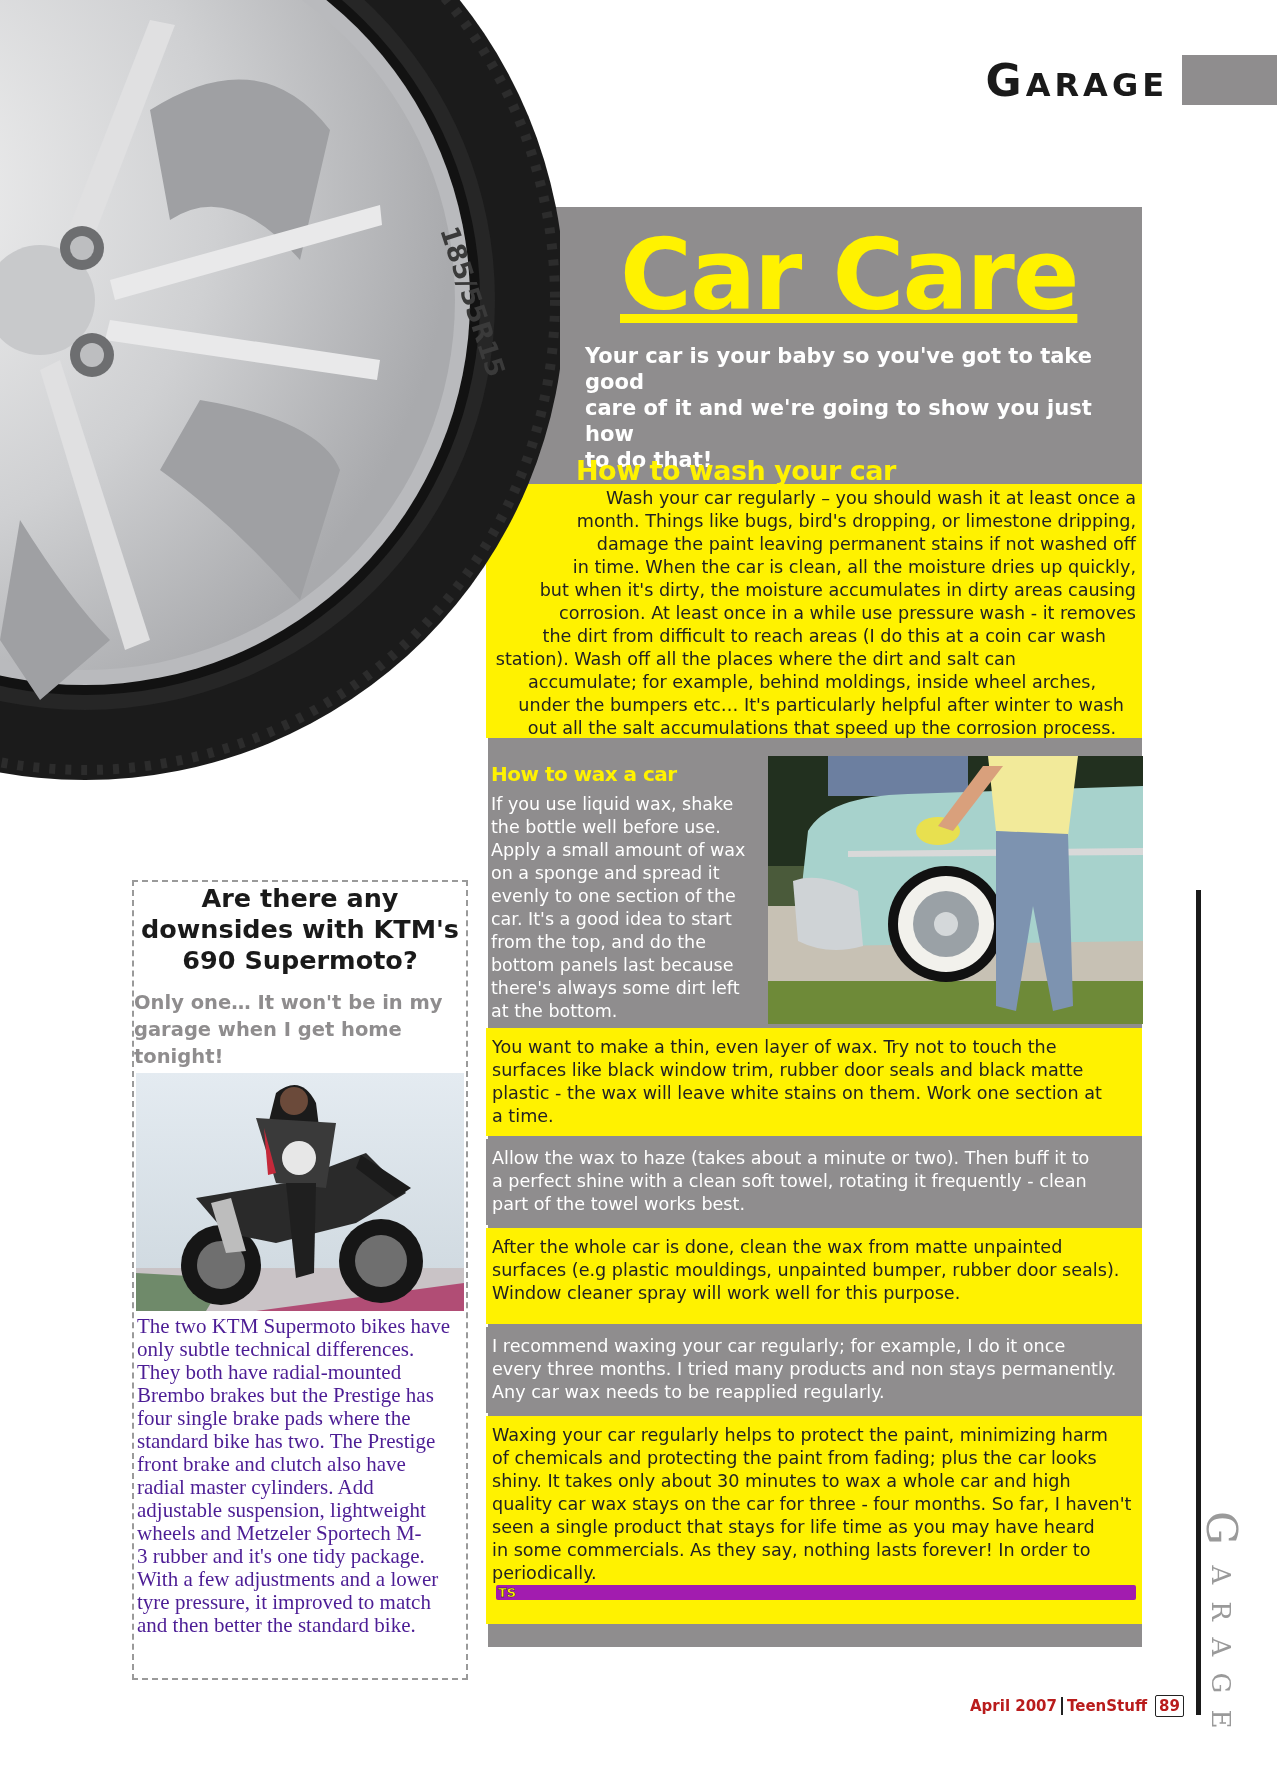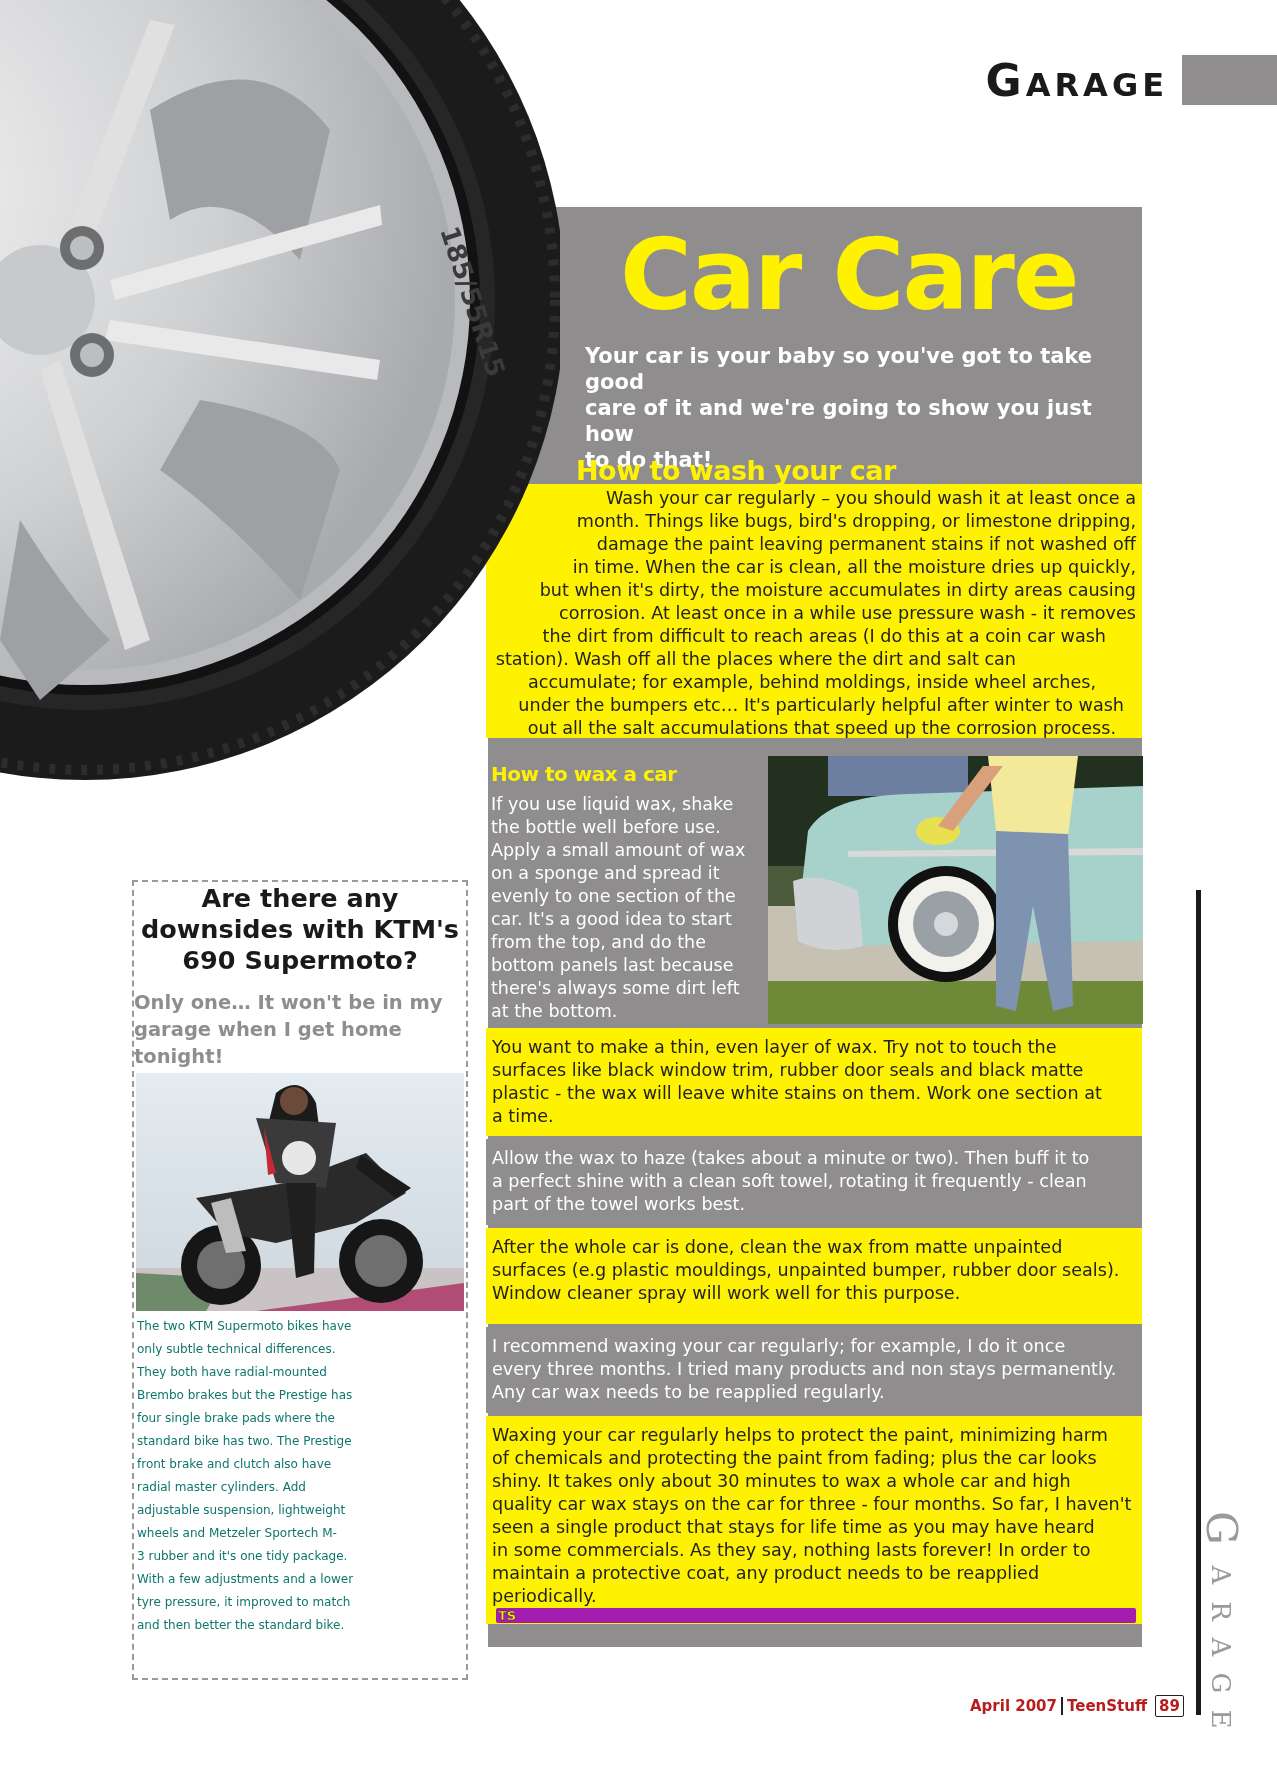--- a/index.html
+++ b/index.html
@@ -11,21 +11,21 @@
   .wheel svg { width: 100%; height: 100%; }
 
   
   .section-header { position: absolute; top: 55px; right: 0; height: 50px; display: flex; align-items: center; }
   .section-header .label { font-family: "DejaVu Sans", sans-serif; font-weight: 900; font-size: 32px; letter-spacing: 4px; color: #1a1a1a; margin-right: 14px; }
   .section-header .label .big { font-size: 44px; }
   .section-header .tab { width: 95px; height: 50px; background: #8f8d8e; }
 
   
   .main-panel { position: absolute; left: 488px; top: 207px; width: 654px; height: 1440px; background: #8f8d8e; }
-  .title { position: absolute; left: 620px; top: 218px; font-family: "DejaVu Sans", sans-serif; font-weight: 900; font-size: 98px; color: #fff200; letter-spacing: -2px; z-index: 4; }
+  .title { position: absolute; left: 620px; top: 218px; font-family: "DejaVu Sans", sans-serif; font-weight: 900; font-size: 98px; color: #fff200; letter-spacing: -2px; z-index: 4; text-decoration: underline; }
   .intro { position: absolute; left: 585px; top: 343px; width: 560px; font-weight: 700; font-size: 21px; line-height: 26px; color: #ffffff; z-index: 4; }
 
   .wash-heading { position: absolute; left: 576px; top: 455px; font-weight: 900; font-size: 27px; color: #fff200; z-index: 4; letter-spacing: -0.5px; }
   .wash-box { position: absolute; left: 486px; top: 484px; width: 656px; height: 254px; background: #fff200; }
   .wash-text { position: absolute; left: 486px; top: 487px; width: 650px; font-size: 17.6px; line-height: 23px; color: #222; text-align: right; z-index: 4; }
   .wash-text span { display: block; white-space: nowrap; }
 
   .wax-heading { position: absolute; left: 491px; top: 762px; font-weight: 900; font-size: 20px; color: #fff200; letter-spacing: -0.5px; }
   .wax-intro { position: absolute; left: 491px; top: 793px; width: 265px; font-size: 17.5px; line-height: 23px; color: #ffffff; }
   .wax-intro span { display: block; white-space: nowrap; }
@@ -38,21 +38,21 @@
   .para.yellow { background: #fff200; color: #222; }
   .para.grey { background: #8f8d8e; color: #ffffff; }
   .ts-logo { display: inline-block; font-weight: 900; font-size: 13px; color: #fff200; background: #a21caf; padding: 0 2px; line-height: 15px; border-radius: 2px; margin-left: 4px; -webkit-text-stroke: 0.4px #222; }
 
   
   .side-box { position: absolute; left: 132px; top: 880px; width: 336px; height: 800px; border: 2px dashed #9a9a9a; background: #ffffff; z-index: 2; }
   .side-q { position: absolute; left: 134px; top: 883px; width: 332px; text-align: center; font-weight: 900; font-size: 25.5px; line-height: 31px; color: #1a1a1a; z-index: 4; }
   .side-a { position: absolute; left: 134px; top: 989px; width: 332px; font-weight: 900; font-size: 19.5px; line-height: 27px; color: #8f8d8e; z-index: 4; }
   .bike-photo { position: absolute; left: 136px; top: 1073px; width: 328px; height: 238px; overflow: hidden; z-index: 4; }
   .bike-photo svg { width: 100%; height: 100%; }
-  .side-body { position: absolute; left: 137px; top: 1315px; width: 330px; font-size: 12px; line-height: 23px; color: #0f766e; z-index: 4; }
+  .side-body { position: absolute; left: 137px; top: 1315px; width: 330px; font-size: 21px; line-height: 23px; color: #4c1d95; z-index: 4; font-family: Liberation Serif, serif; }
   .side-body span { display: block; white-space: nowrap; }
 
   
   .vrule { position: absolute; left: 1196px; top: 890px; width: 5px; height: 825px; background: #1a1a1a; }
   .vlabel { position: absolute; left: 1206px; top: 1505px; width: 30px; display: flex; flex-direction: column; align-items: center; font-family: "DejaVu Serif", serif; color: #9a9a9a; }
   .vlabel span { display: block; transform: rotate(90deg); font-size: 26px; line-height: 36px; }
   .vlabel span.first { font-size: 42px; line-height: 46px; margin-bottom: 6px; }
 
   
   .footer { position: absolute; top: 1695px; left: 970px; display: flex; align-items: center; font-weight: 700; font-size: 15px; color: #b91c1c; }
@@ -186,21 +186,20 @@
   <span>every three months. I tried many products and non stays permanently.</span>
   <span>Any car wax needs to be reapplied regularly.</span>
 </div>
 <div class="para yellow" style="top:1416px;height:208px;">
   <span>Waxing your car regularly helps to protect the paint, minimizing harm</span>
   <span>of chemicals and protecting the paint from fading; plus the car looks</span>
   <span>shiny. It takes only about 30 minutes to wax a whole car and high</span>
   <span>quality car wax stays on the car for three - four months. So far, I haven't</span>
   <span>seen a single product that stays for life time as you may have heard</span>
   <span>in some commercials. As they say, nothing lasts forever! In order to</span>
-  <span>maintain a protective coat, any product needs to be reapplied</span>
   <span><span style="display:inline">periodically.</span><span class="ts-logo">TS</span></span>
 </div>
 
 <div class="side-box"></div>
 <div class="side-q">
   <div>Are there any</div>
   <div>downsides with KTM's</div>
   <div>690 Supermoto?</div>
 </div>
 <div class="side-a">

